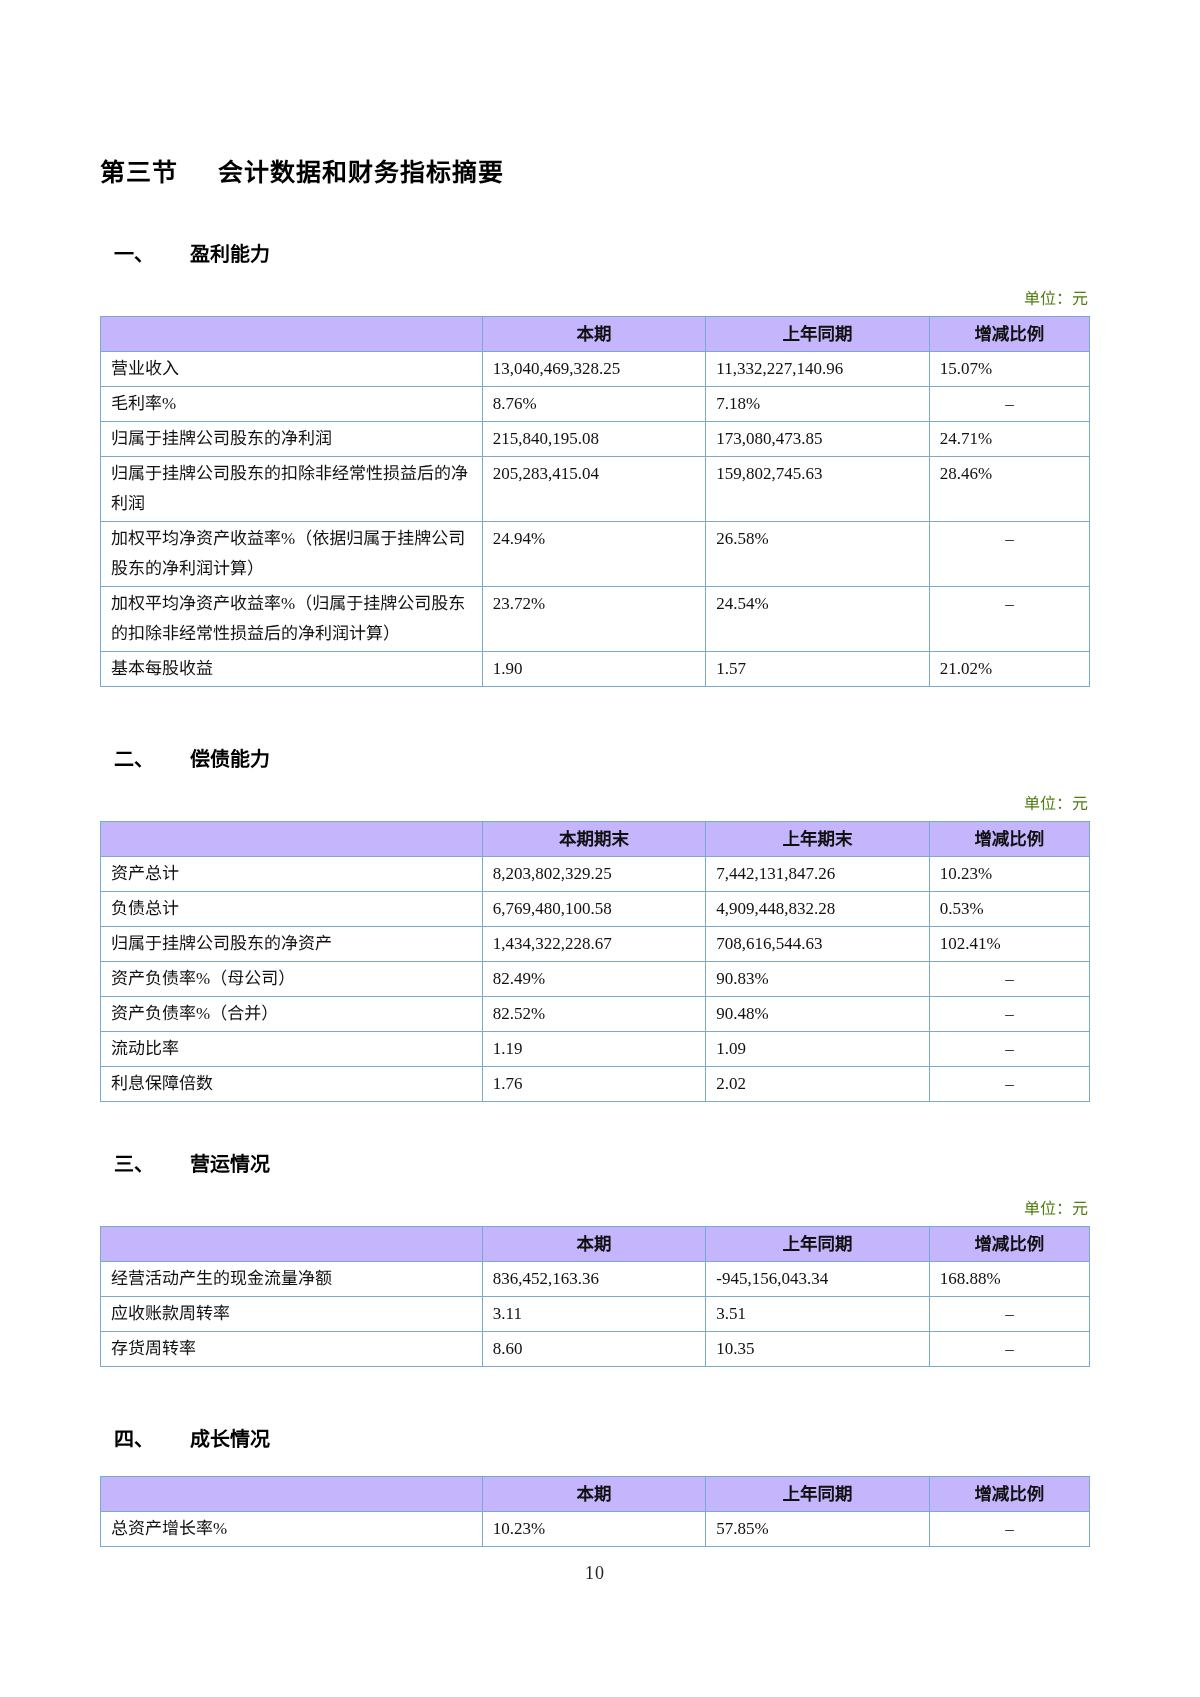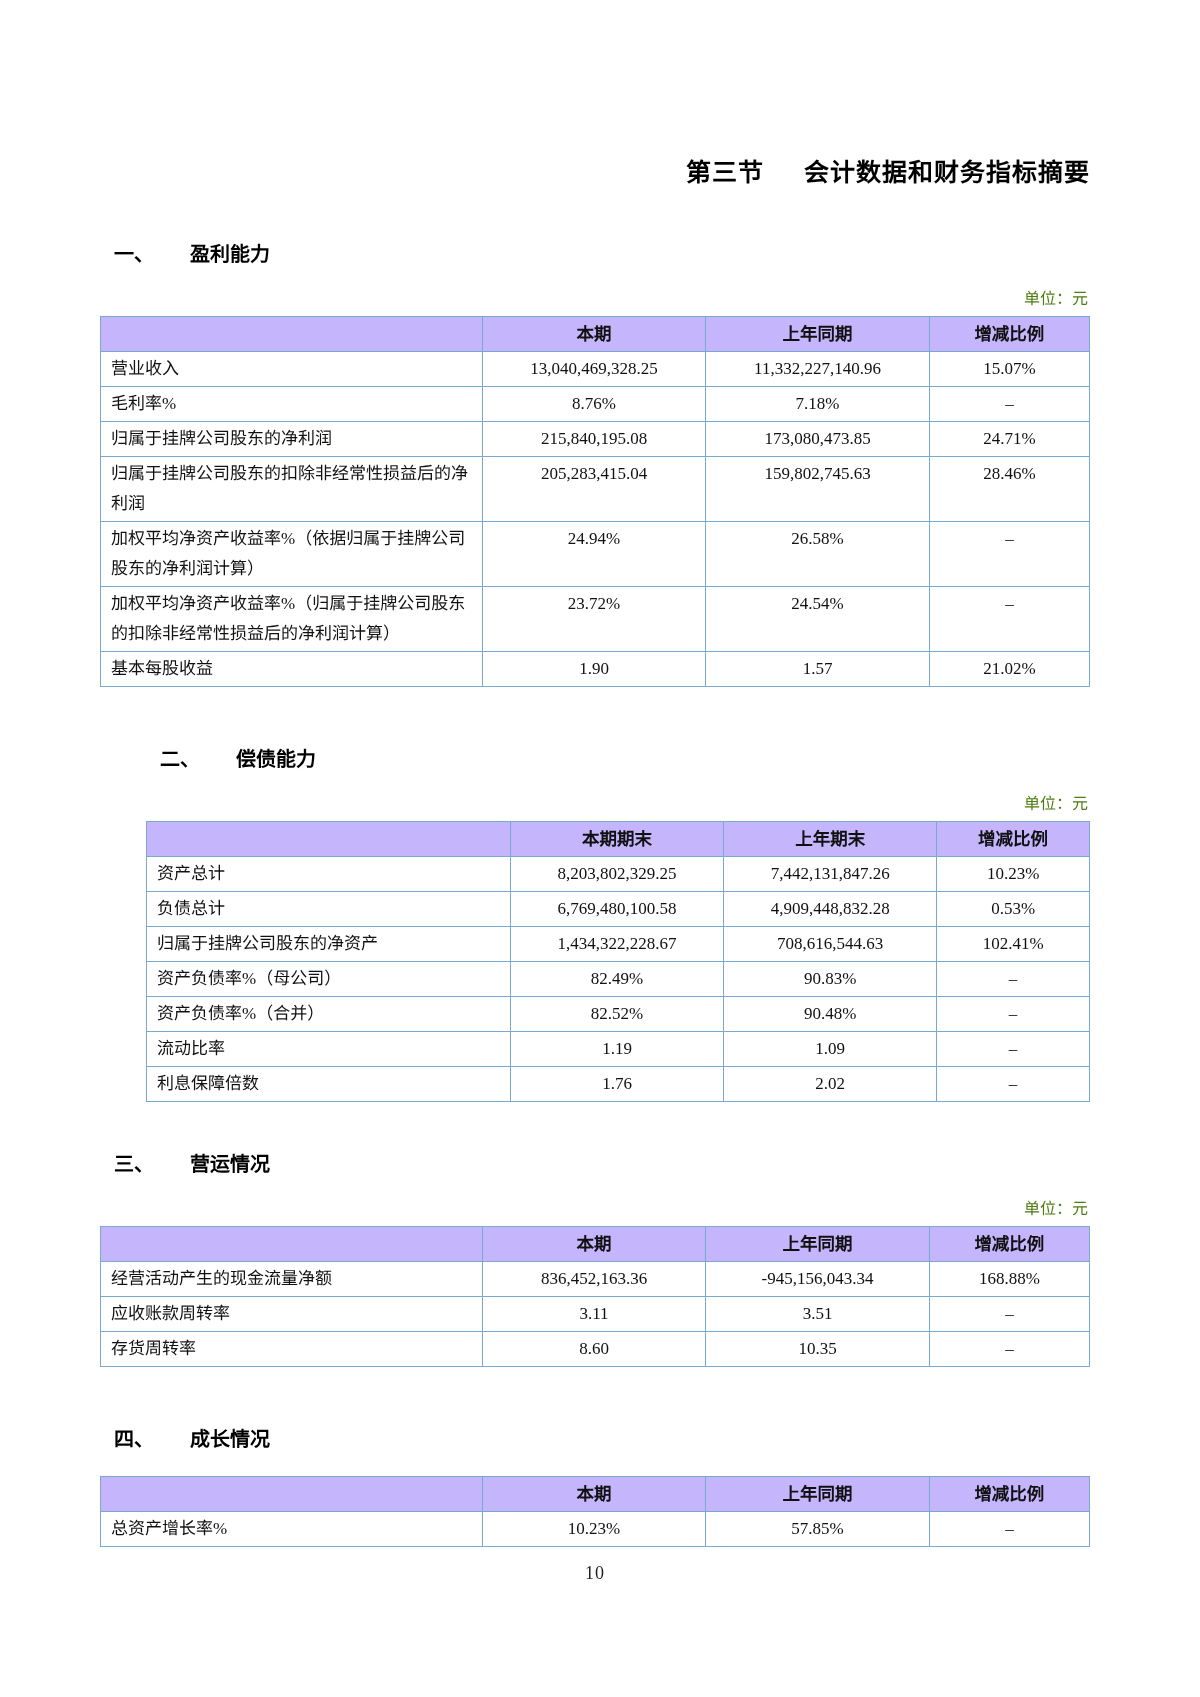--- a/index.html
+++ b/index.html
@@ -2,33 +2,33 @@
 <html lang="zh-CN"><head>
 <meta charset="utf-8">
 <style>
   html,body{margin:0;padding:0;}
   body{
     width:1200px;height:1697px;background:#ffffff;overflow:hidden;
     font-family:"Liberation Serif","DejaVu Serif",serif;color:#111;
   }
   .content{padding:0 110px 0 100px;}
   .doc-title{
-    margin:0;padding-top:152px;text-align:right;
+    margin:0;padding-top:152px;text-align:left;
     font-family:"Liberation Sans","DejaVu Sans",sans-serif;
     font-weight:bold;font-size:25px;color:#000;letter-spacing:1px;
   }
   .title-gap{display:inline-block;width:40px;}
   .section-heading{
     margin:0;font-family:"Liberation Sans","DejaVu Sans",sans-serif;
     font-weight:bold;font-size:20px;color:#000;
   }
   .sec-num{display:inline-block;padding-left:14px;}
   .sec-title{display:inline-block;margin-left:36px;}
   .mt-sec1{margin-top:50px;}
-  .mt-sec2{margin-top:56px;margin-left:46px;}
+  .mt-sec2{margin-top:56px;}
   .mt-sec3{margin-top:46px;}
   .mt-sec4{margin-top:56px;}
   .unit-label{
     text-align:right;font-size:16px;color:#4d7c0f;
     margin-top:18px;margin-bottom:7px;padding-right:2px;
   }
   table{
     border-collapse:collapse;width:100%;table-layout:fixed;
     border:1px solid #6fa3cc;
   }
@@ -36,21 +36,21 @@
   th,td{
     border:1px solid #7aa9cf;
     line-height:30px;padding:2px 10px;vertical-align:top;
     font-size:17px;overflow:hidden;
   }
   thead th{
     background:#c4b5fd;text-align:center;font-weight:bold;
     font-family:"Liberation Sans","DejaVu Sans",sans-serif;font-size:17.5px;
   }
   td.label{text-align:left;}
-  td.num{text-align:center;font-variant-numeric:tabular-nums;}
+  td.num{text-align:left;font-variant-numeric:tabular-nums;}
   td.dash{text-align:center;}
   .page-number{
     text-align:center;margin-top:16px;font-size:18px;color:#222;
     letter-spacing:1px;
   }
 </style>
 </head>
 <body>
 
 <div class="content">

